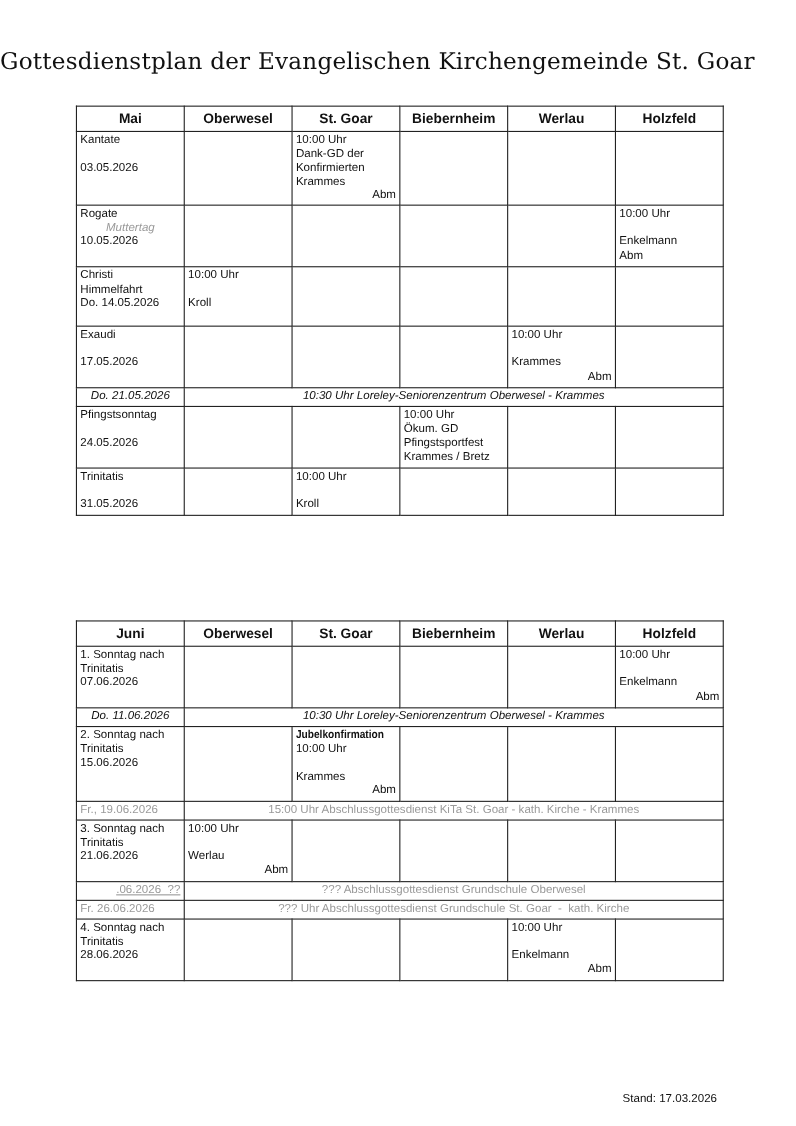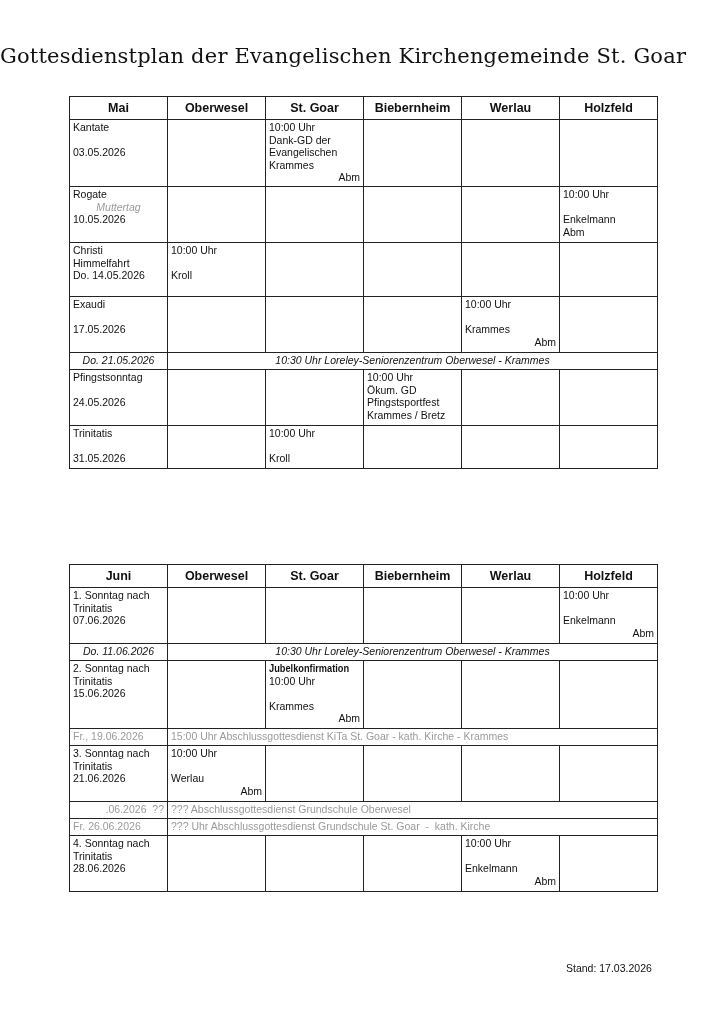--- a/index.html
+++ b/index.html
@@ -8,23 +8,23 @@
   table.plan { position:absolute; left:69px; border-collapse:collapse; table-layout:fixed; width:588px; }
   table.plan td, table.plan th { border:1.5px solid #222; padding:1px 3px; vertical-align:top; font-size:10.5px; line-height:12.6px; overflow:hidden; }
   table.plan th { font-weight:bold; font-size:12.5px; text-align:center; vertical-align:middle; height:22px; padding:0; }
   col.c0 { width:98px; } col.c1, col.c2, col.c3, col.c4, col.c5 { width:98px; }
   .l { display:block; white-space:nowrap; }
   .blank { display:block; height:12.6px; }
   .abm { display:block; text-align:right; }
   .it { font-style:italic;text-align:center; }
   .grey { color:#9a9a9a; }
   .strong { font-weight:bold; font-family:"Liberation Sans", sans-serif; transform:scaleX(0.88); transform-origin:left; display:block; }
-  .center { text-align:left; }
-  .right { text-align:right; }
-  .stand { position:absolute; left:566px; top:962px; font-size:10.5px; }
+  .center { text-align:center; }
+  .right { text-align:right;text-decoration:underline; }
+  .stand { position:absolute; left:566px; top:993px; font-size:10.5px; }
   #t1 { top:96px; } #t2 { top:564px; }
 </style>
 </head>
 <body>
 
 <div class="title">Gottesdienstplan der Evangelischen Kirchengemeinde St. Goar</div>
 
 <table class="plan" id="t1">
   <colgroup>
       <col class="c0">
@@ -47,21 +47,21 @@
   <tr style="height:67px">
     <td>
           <span class="l">Kantate</span>
           <span class="blank"></span>
           <span class="l">03.05.2026</span>
         </td>
     <td></td>
     <td>
           <span class="l">10:00 Uhr</span>
           <span class="l">Dank-GD der</span>
-          <span class="l">Evangelischen</span>
+          <span class="l">Konfirmierten</span>
           <span class="l">Krammes</span>
           <span class="abm">Abm</span>
         </td>
     <td></td>
     <td></td>
     <td></td>
   </tr>
 
   <tr style="height:56px">
     <td>

